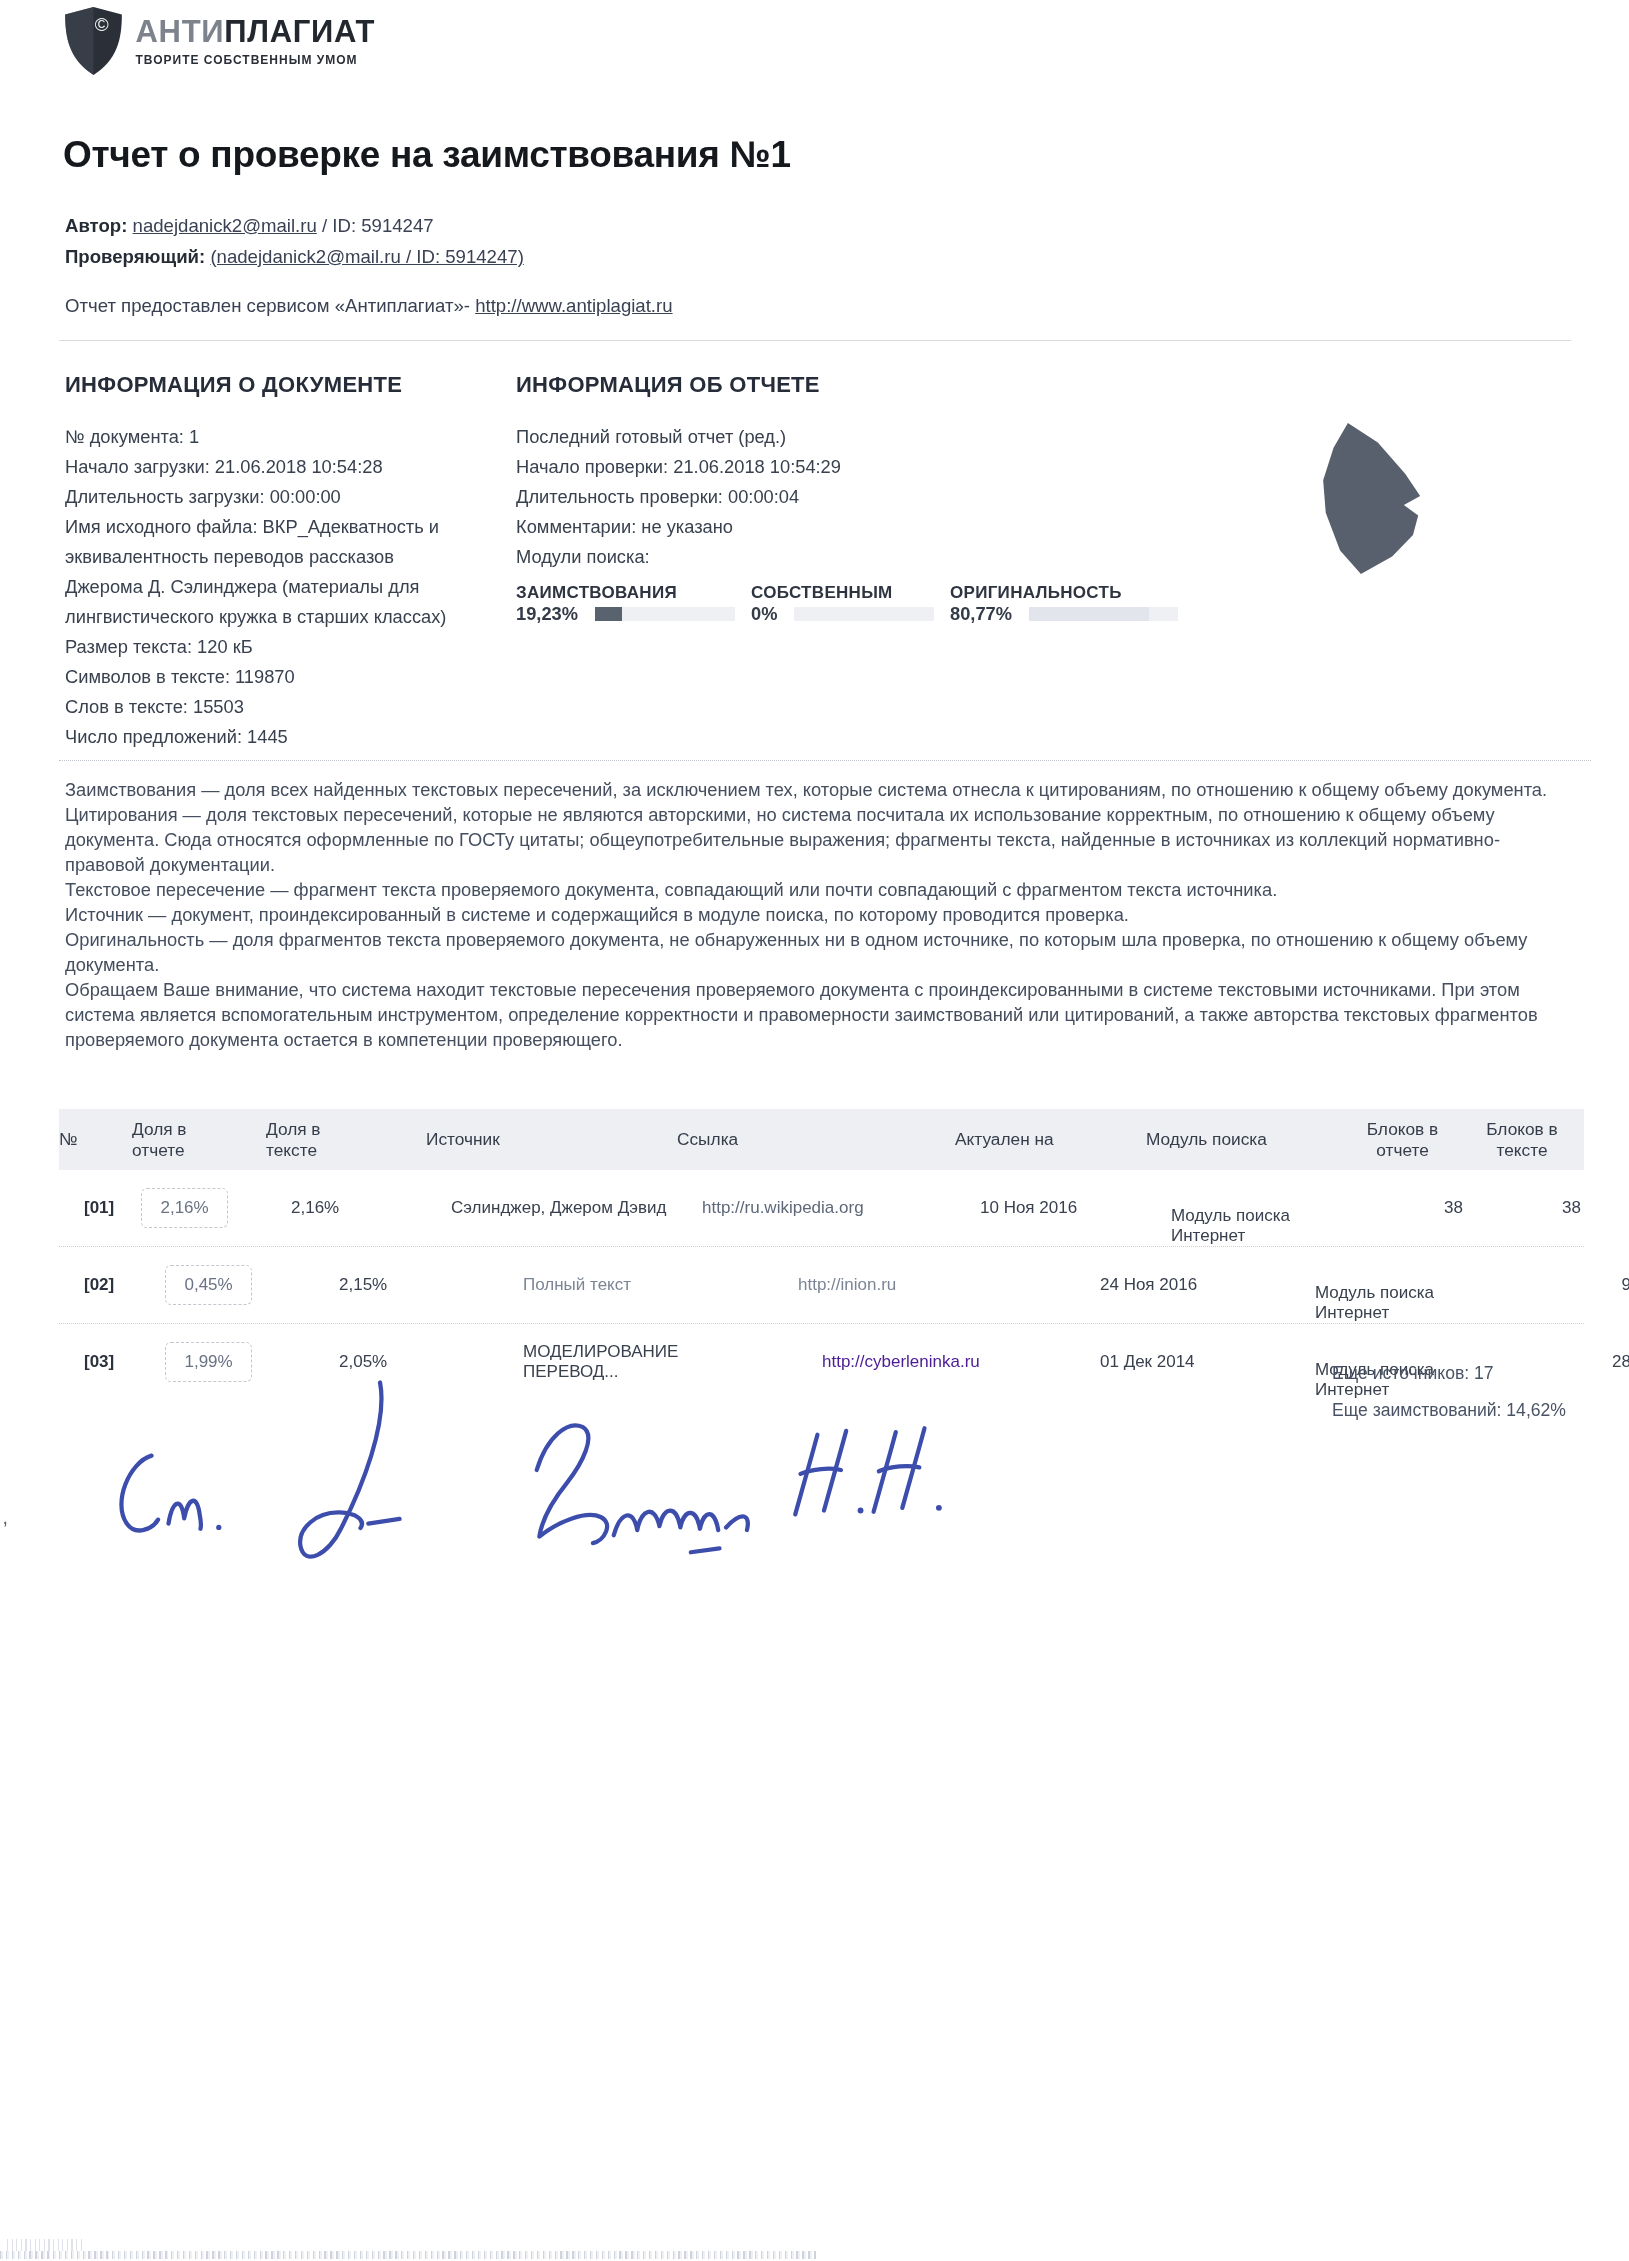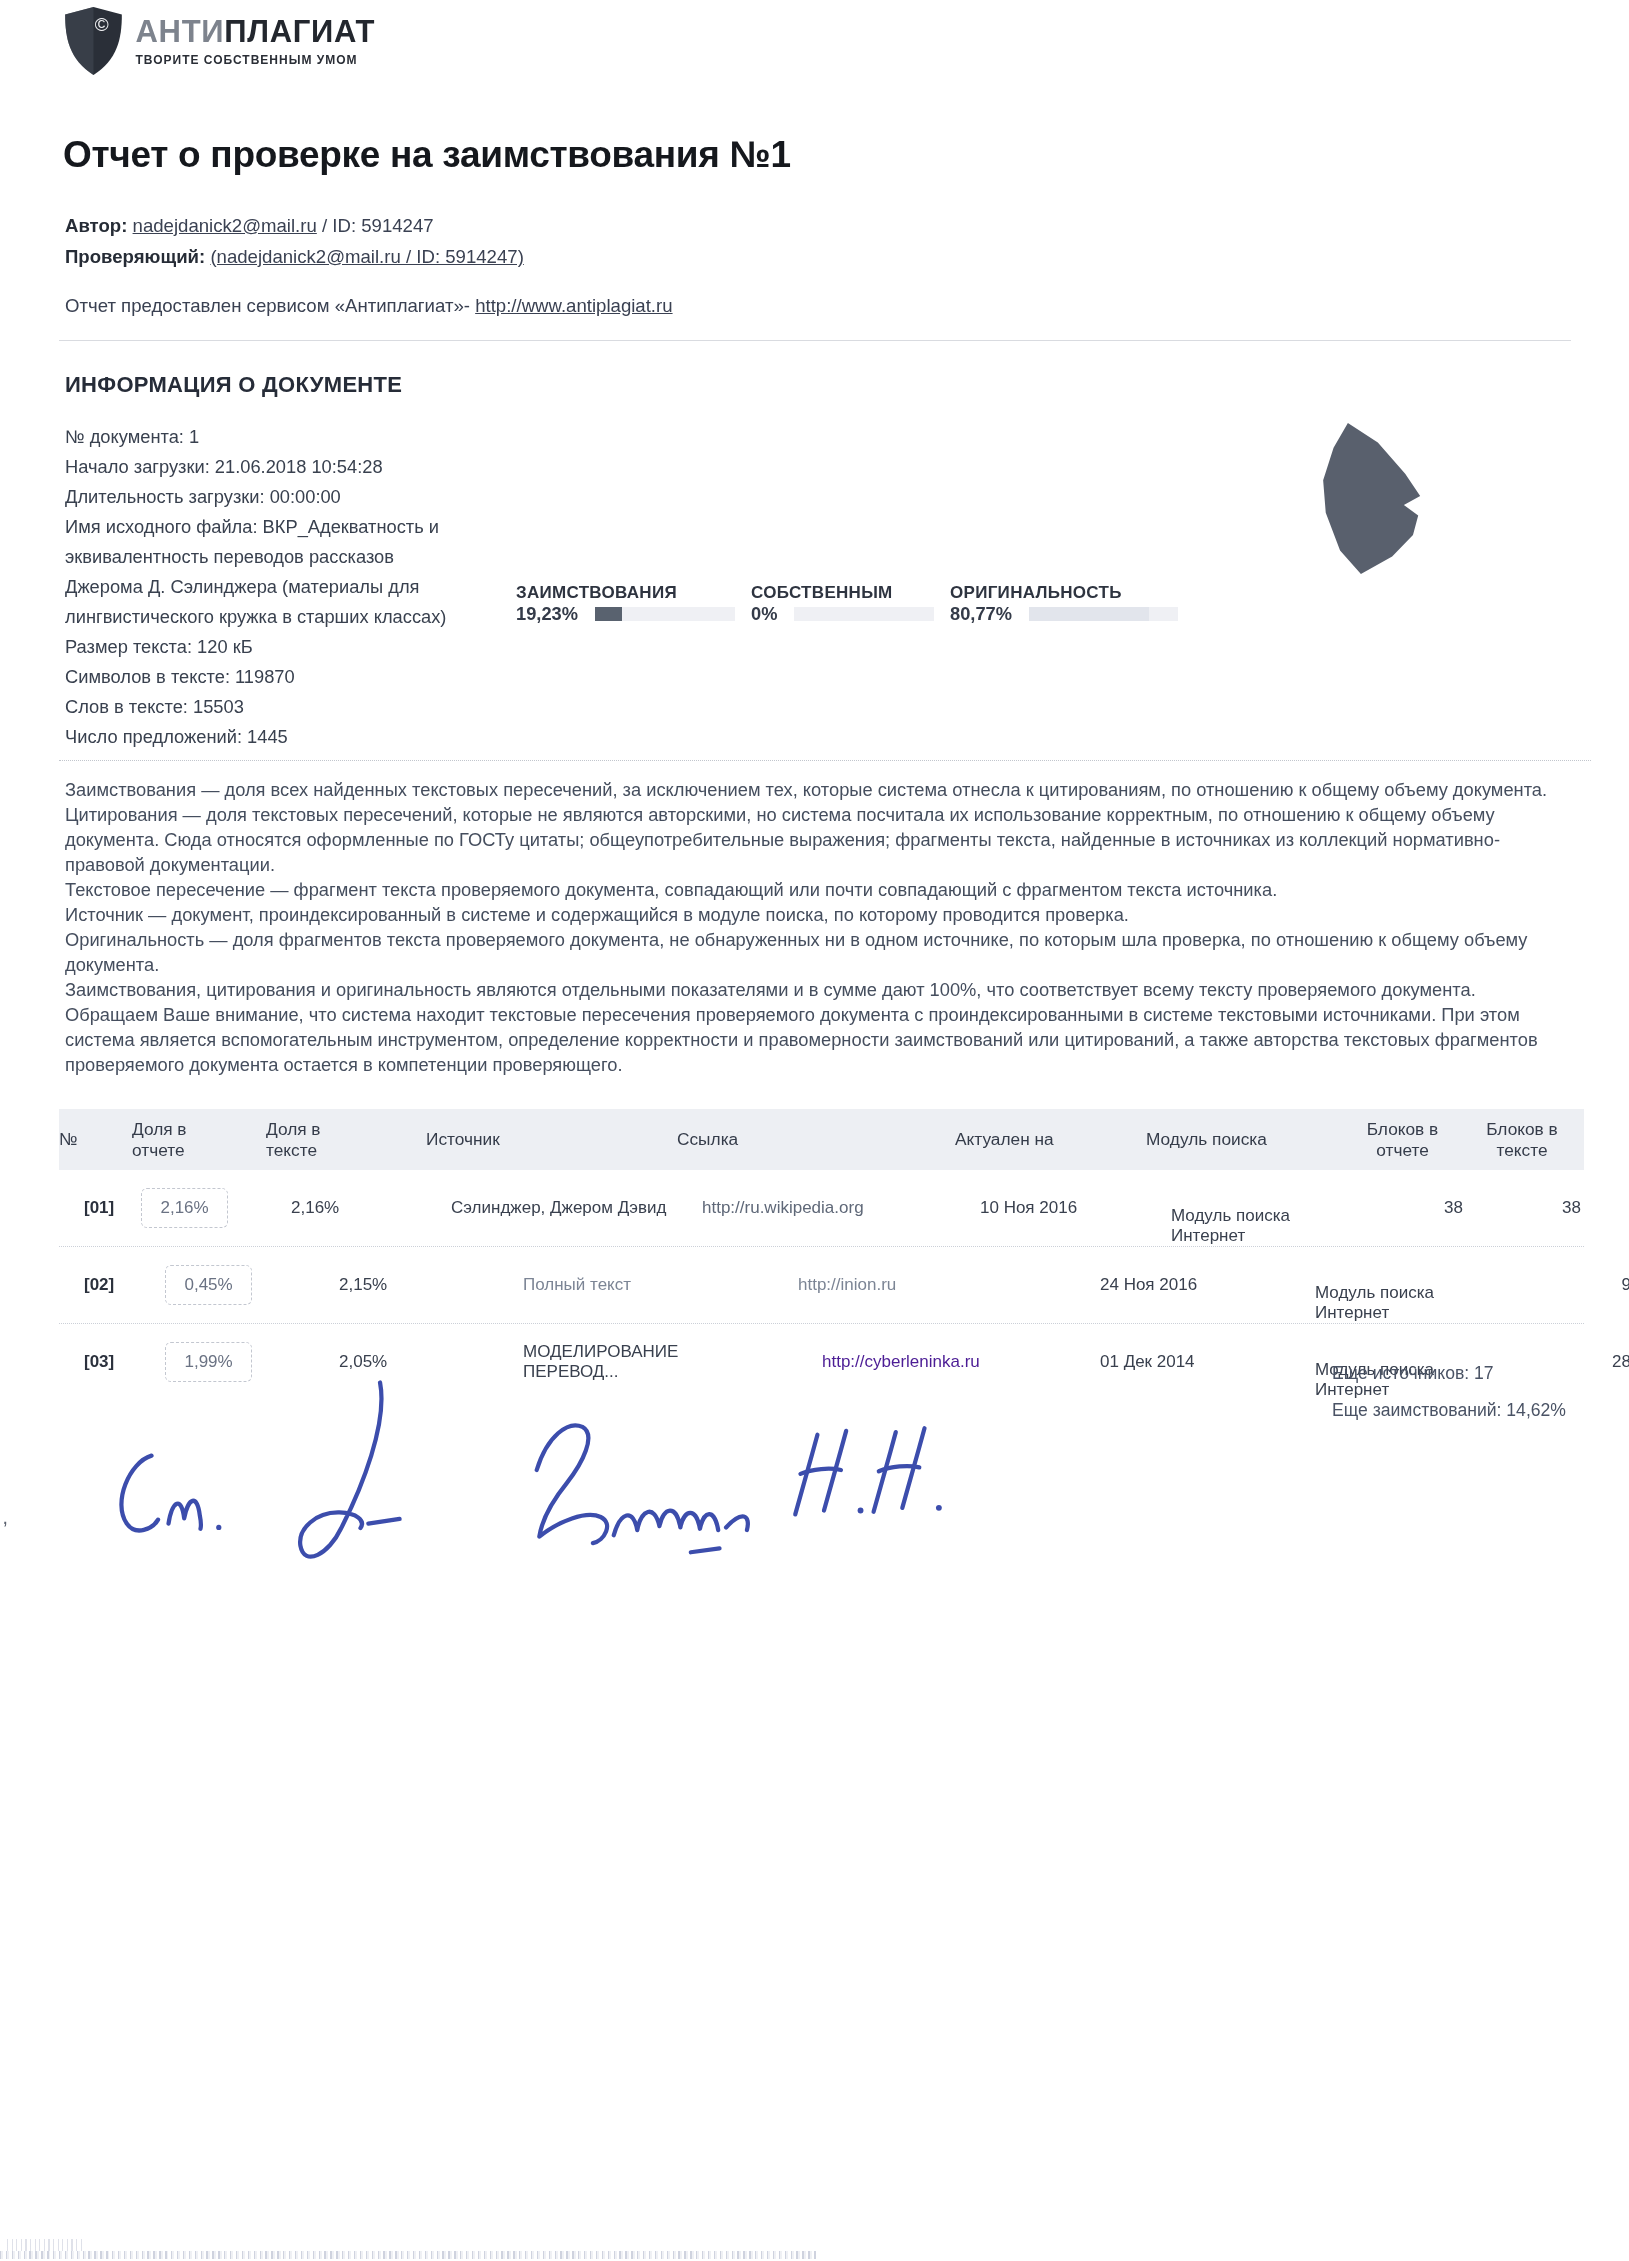--- a/index.html
+++ b/index.html
@@ -123,20 +123,30 @@
       <div>Начало загрузки: 21.06.2018 10:54:28</div>
       <div>Длительность загрузки: 00:00:00</div>
       <div>Имя исходного файла: ВКР_Адекватность и эквивалентность переводов рассказов Джерома Д. Сэлинджера (материалы для лингвистического кружка в старших классах)</div>
       <div>Размер текста: 120 кБ</div>
       <div>Символов в тексте: 119870</div>
       <div>Слов в тексте: 15503</div>
       <div>Число предложений: 1445</div>
     </div>
   </div>
 
+  <div class="rep-info">
+    <div class="section-heading">ИНФОРМАЦИЯ ОБ ОТЧЕТЕ</div>
+    <div class="info-lines">
+      <div>Последний готовый отчет (ред.)</div>
+      <div>Начало проверки: 21.06.2018 10:54:29</div>
+      <div>Длительность проверки: 00:00:04</div>
+      <div>Комментарии: не указано</div>
+      <div>Модули поиска:</div>
+    </div>
+  </div>
 
   <div class="metric m1">
     <div class="mlabel">ЗАИМСТВОВАНИЯ</div>
     <div class="mrow">
       <span class="mvalue">19,23%</span>
       <span class="bar" style="width:140px">
           <span class="track"></span>
           <span class="fill" style="width: 19.23%;"></span>
         </span>
     </div>
@@ -167,21 +177,20 @@
   </svg>
 
   <div class="divider2"></div>
 
   <div class="definitions">
     <p>Заимствования — доля всех найденных текстовых пересечений, за исключением тех, которые система отнесла к цитированиям, по отношению к общему объему документа.</p>
     <p>Цитирования — доля текстовых пересечений, которые не являются авторскими, но система посчитала их использование корректным, по отношению к общему объему документа. Сюда относятся оформленные по ГОСТу цитаты; общеупотребительные выражения; фрагменты текста, найденные в источниках из коллекций нормативно-правовой документации.</p>
     <p>Текстовое пересечение — фрагмент текста проверяемого документа, совпадающий или почти совпадающий с фрагментом текста источника.</p>
     <p>Источник — документ, проиндексированный в системе и содержащийся в модуле поиска, по которому проводится проверка.</p>
     <p>Оригинальность — доля фрагментов текста проверяемого документа, не обнаруженных ни в одном источнике, по которым шла проверка, по отношению к общему объему документа.</p>
-    <p>Заимствования, цитирования и оригинальность являются отдельными показателями и в сумме дают 100%, что соответствует всему тексту проверяемого документа.</p>
     <p>Обращаем Ваше внимание, что система находит текстовые пересечения проверяемого документа с проиндексированными в системе текстовыми источниками. При этом система является вспомогательным инструментом, определение корректности и правомерности заимствований или цитирований, а также авторства текстовых фрагментов проверяемого документа остается в компетенции проверяющего.</p>
   </div>
 
   <div class="tbl">
     <div class="tbl-grid tbl-head">
       <div class="hc">№</div>
       <div class="hc">
           <div class="hc-wrap">Доля в отчете</div>
         </div>
       <div class="hc">

